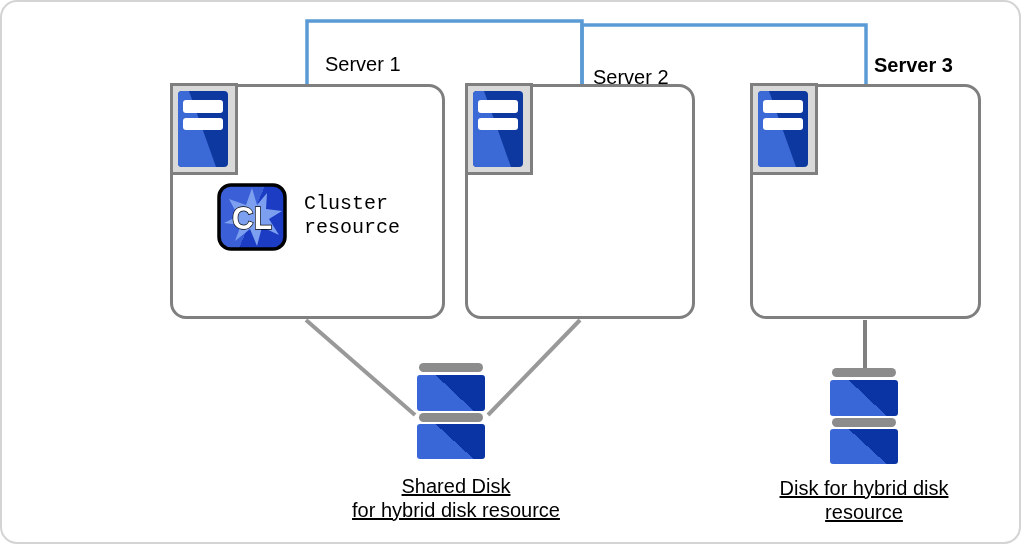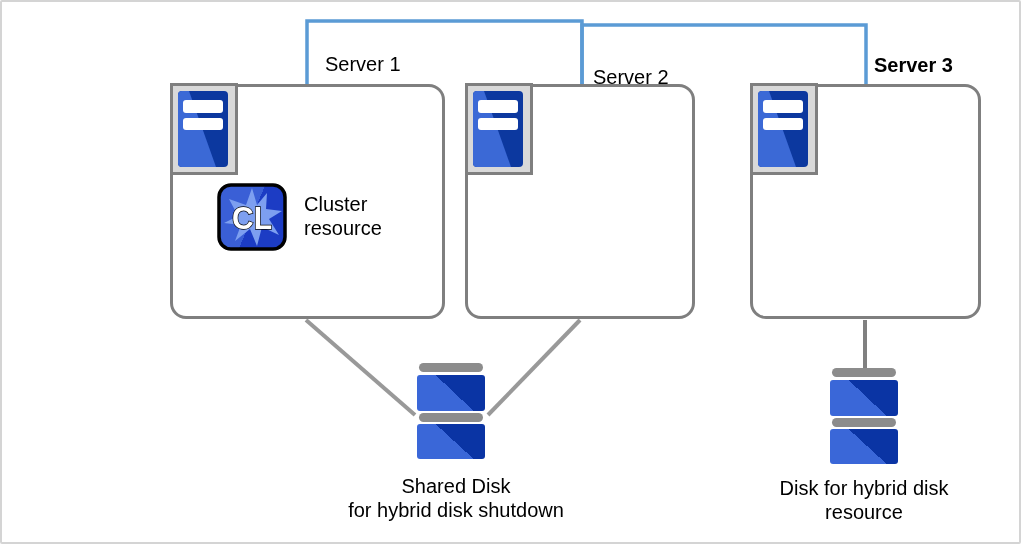--- a/index.html
+++ b/index.html
@@ -7,21 +7,21 @@
     padding: 0;
     background: #ffffff;
     font-family: "Liberation Sans", sans-serif;
   }
   .canvas {
     position: relative;
     width: 1021px;
     height: 544px;
     background: #ffffff;
     border: 2px solid #d4d4d4;
-    border-radius: 2px;
+    border-radius: 17px;
     box-sizing: border-box;
     overflow: hidden;
   }
   .abs { position: absolute; }
   svg.abs { display: block; }
   .server-box {
     position: absolute;
     background: #ffffff;
     border: 3px solid #7f7f7f;
     border-radius: 16px;
@@ -34,20 +34,21 @@
     line-height: 24px;
     white-space: nowrap;
   }
   .disk-label {
     position: absolute;
     color: #000000;
     font-size: 20px;
     line-height: 24px;
     text-align: center;
     white-space: nowrap;
+    text-decoration: underline;
   }
 </style>
 </head>
 <body>
 
 <div class="canvas">
 
   <svg width="0" height="0" class="abs" aria-hidden="true">
     <defs>
       <linearGradient id="diskGrad" x1="0" y1="0.78" x2="1" y2="0.22">
@@ -106,35 +107,35 @@
   <div class="label" style="left:323px; top:50px;">Server 1</div>
   <div class="label" style="left:591px; top:63px;">Server 2</div>
   <div class="label" style="left:872px; top:51px;font-weight:bold;">Server 3</div>
 
   <svg class="abs" style="left:215px; top:181px;" width="70" height="68" viewBox="0 0 70 68">
     <rect x="2" y="2" width="66" height="64" rx="12" fill="url(#clGrad)" stroke="#000000" stroke-width="3.5"></rect>
     <polygon points="35,5 40,22 50,10 49,26 65,28 52,36 62,52 45,44 40,63 33,46 18,58 24,42 7,40 21,33 12,16 29,22" fill="#7d9ff0"></polygon>
     <text x="35" y="46" text-anchor="middle" font-size="32" font-weight="bold" font-family="&quot;Liberation Sans&quot;, sans-serif" fill="#ffffff" stroke="#000000" stroke-width="1.4" paint-order="stroke" textLength="40" lengthAdjust="spacingAndGlyphs">CL</text>
   </svg>
 
-  <div class="label" style="left:302px; top:190px;">
+  <div class="label" style="left:302px; top:190px;font-family:Liberation Mono, monospace;">
     <div>Cluster</div>
     <div>resource</div>
   </div>
 
   <svg class="abs" style="left:415px; top:361px;" width="68" height="96" viewBox="0 0 68 96">
       <use href="#diskIcon"></use>
     </svg>
 
   <svg class="abs" style="left:828px; top:366px;" width="68" height="96" viewBox="0 0 68 96">
       <use href="#diskIcon"></use>
     </svg>
 
   <div class="disk-label" style="left:304px; top:472px; width:300px;">
     <div>Shared Disk</div>
-    <div>for hybrid disk shutdown</div>
+    <div>for hybrid disk resource</div>
   </div>
   <div class="disk-label" style="left:712px; top:474px; width:300px;">
     <div>Disk for hybrid disk</div>
     <div>resource</div>
   </div>
 
 </div>
 
 </body></html>

